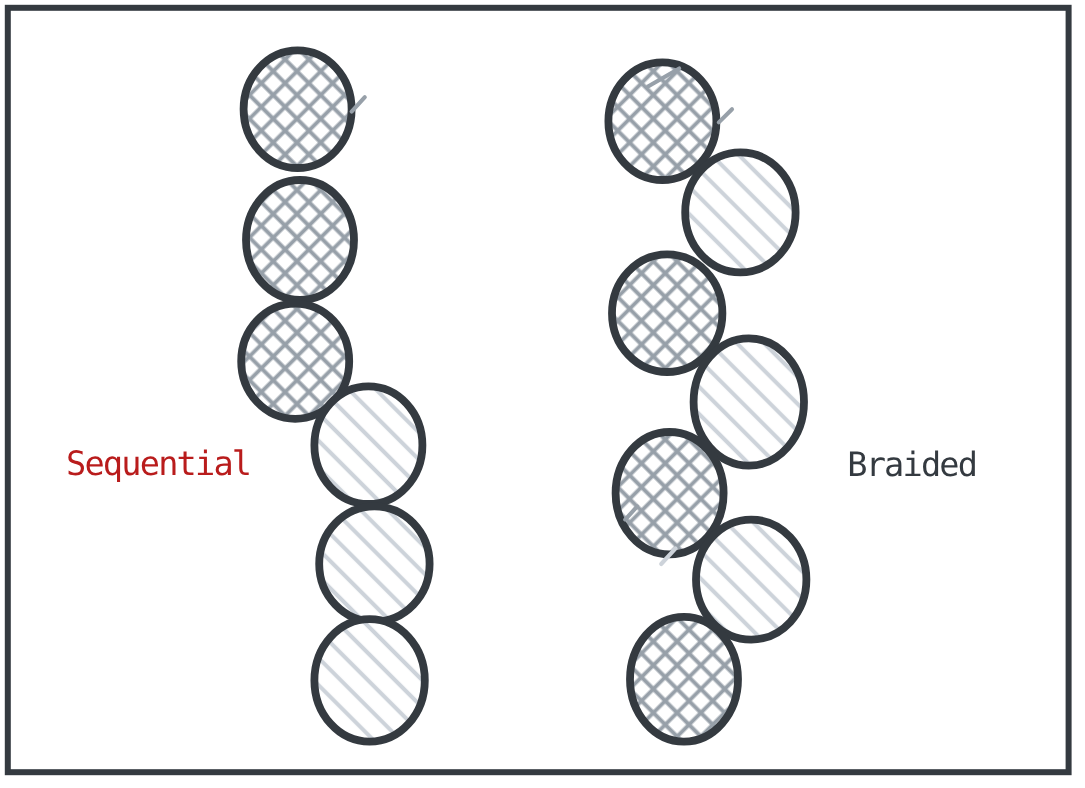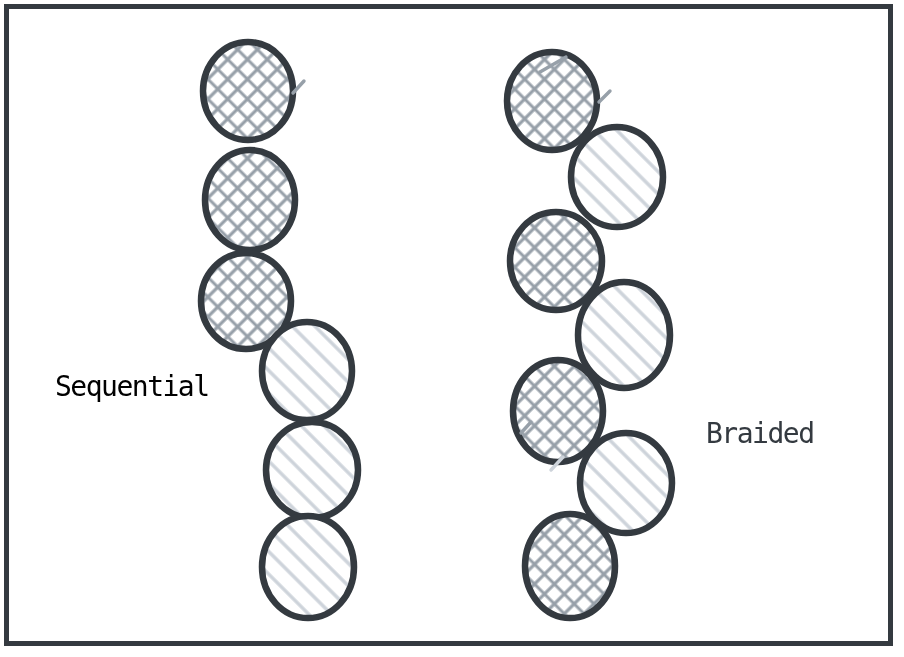--- a/index.html
+++ b/index.html
@@ -81,18 +81,18 @@
       </g>
     <g id="overshoot-layer">
         <line x1="293" y1="93" x2="304" y2="81" stroke="#97a0a9" stroke-width="3.4" stroke-linecap="round"></line>
         <line x1="540" y1="72" x2="566" y2="57" stroke="#97a0a9" stroke-width="3.4" stroke-linecap="round"></line>
         <line x1="599" y1="102" x2="610" y2="91" stroke="#97a0a9" stroke-width="3.4" stroke-linecap="round"></line>
         <line x1="521" y1="433" x2="531" y2="422" stroke="#97a0a9" stroke-width="3.4" stroke-linecap="round"></line>
         <line x1="551" y1="470" x2="563" y2="457" stroke="#cdd3da" stroke-width="3.4" stroke-linecap="round"></line>
       </g>
   </svg>
 
-  <div class="chain-label label-sequential" style="color: #000000;">Sequential</div>
+  <div class="chain-label label-sequential" style="color: #b91c1c;">Sequential</div>
 
-  <div class="chain-label label-braided" style="color: rgb(52, 58, 64); margin-top: 46px;">Braided</div>
+  <div class="chain-label label-braided" style="color: rgb(52, 58, 64);">Braided</div>
 
   <div class="frame" style="border-color: rgb(52, 58, 64);"></div>
 </div>
 
 </body></html>

